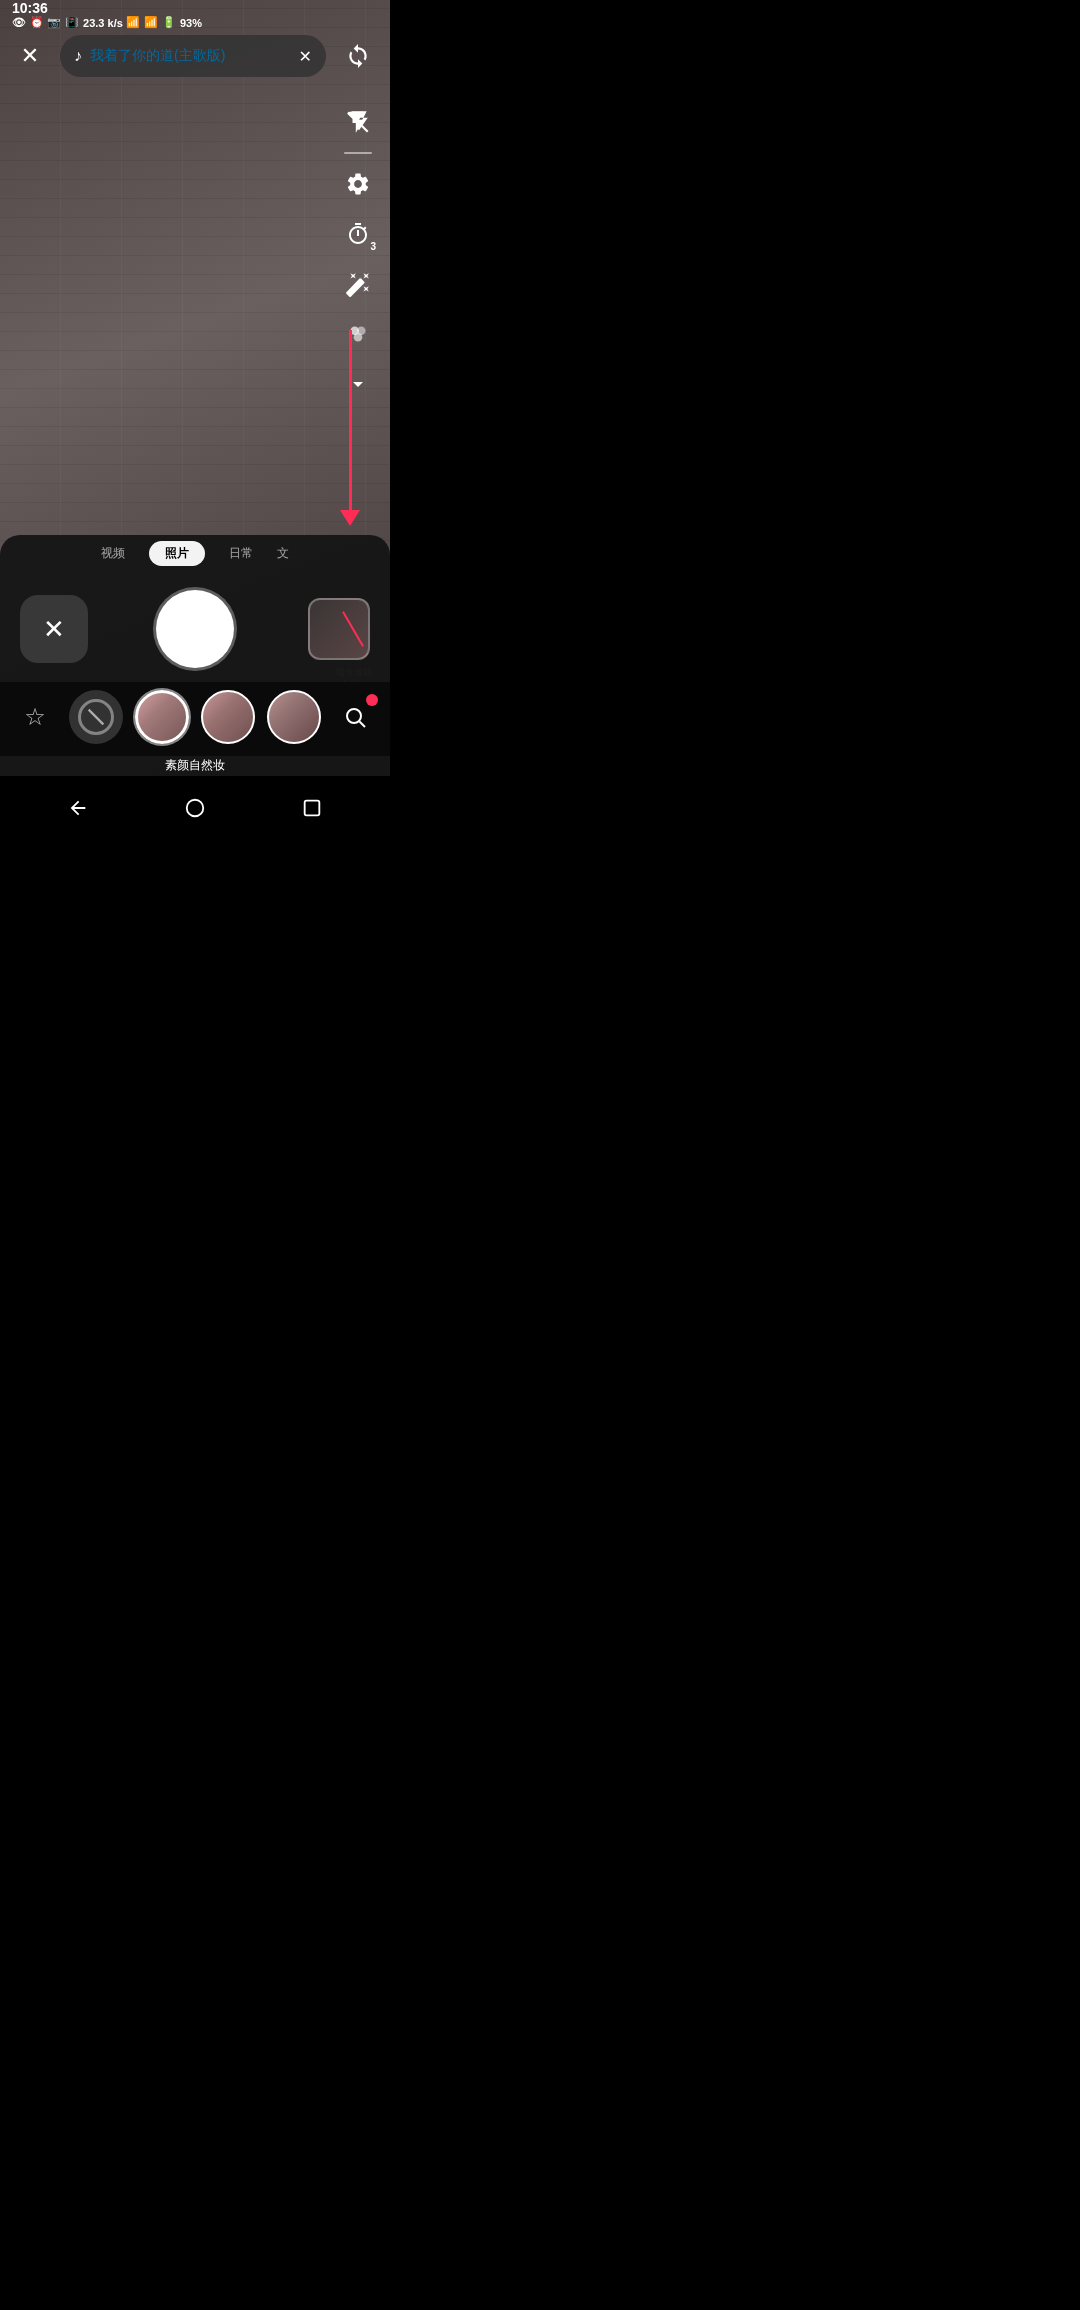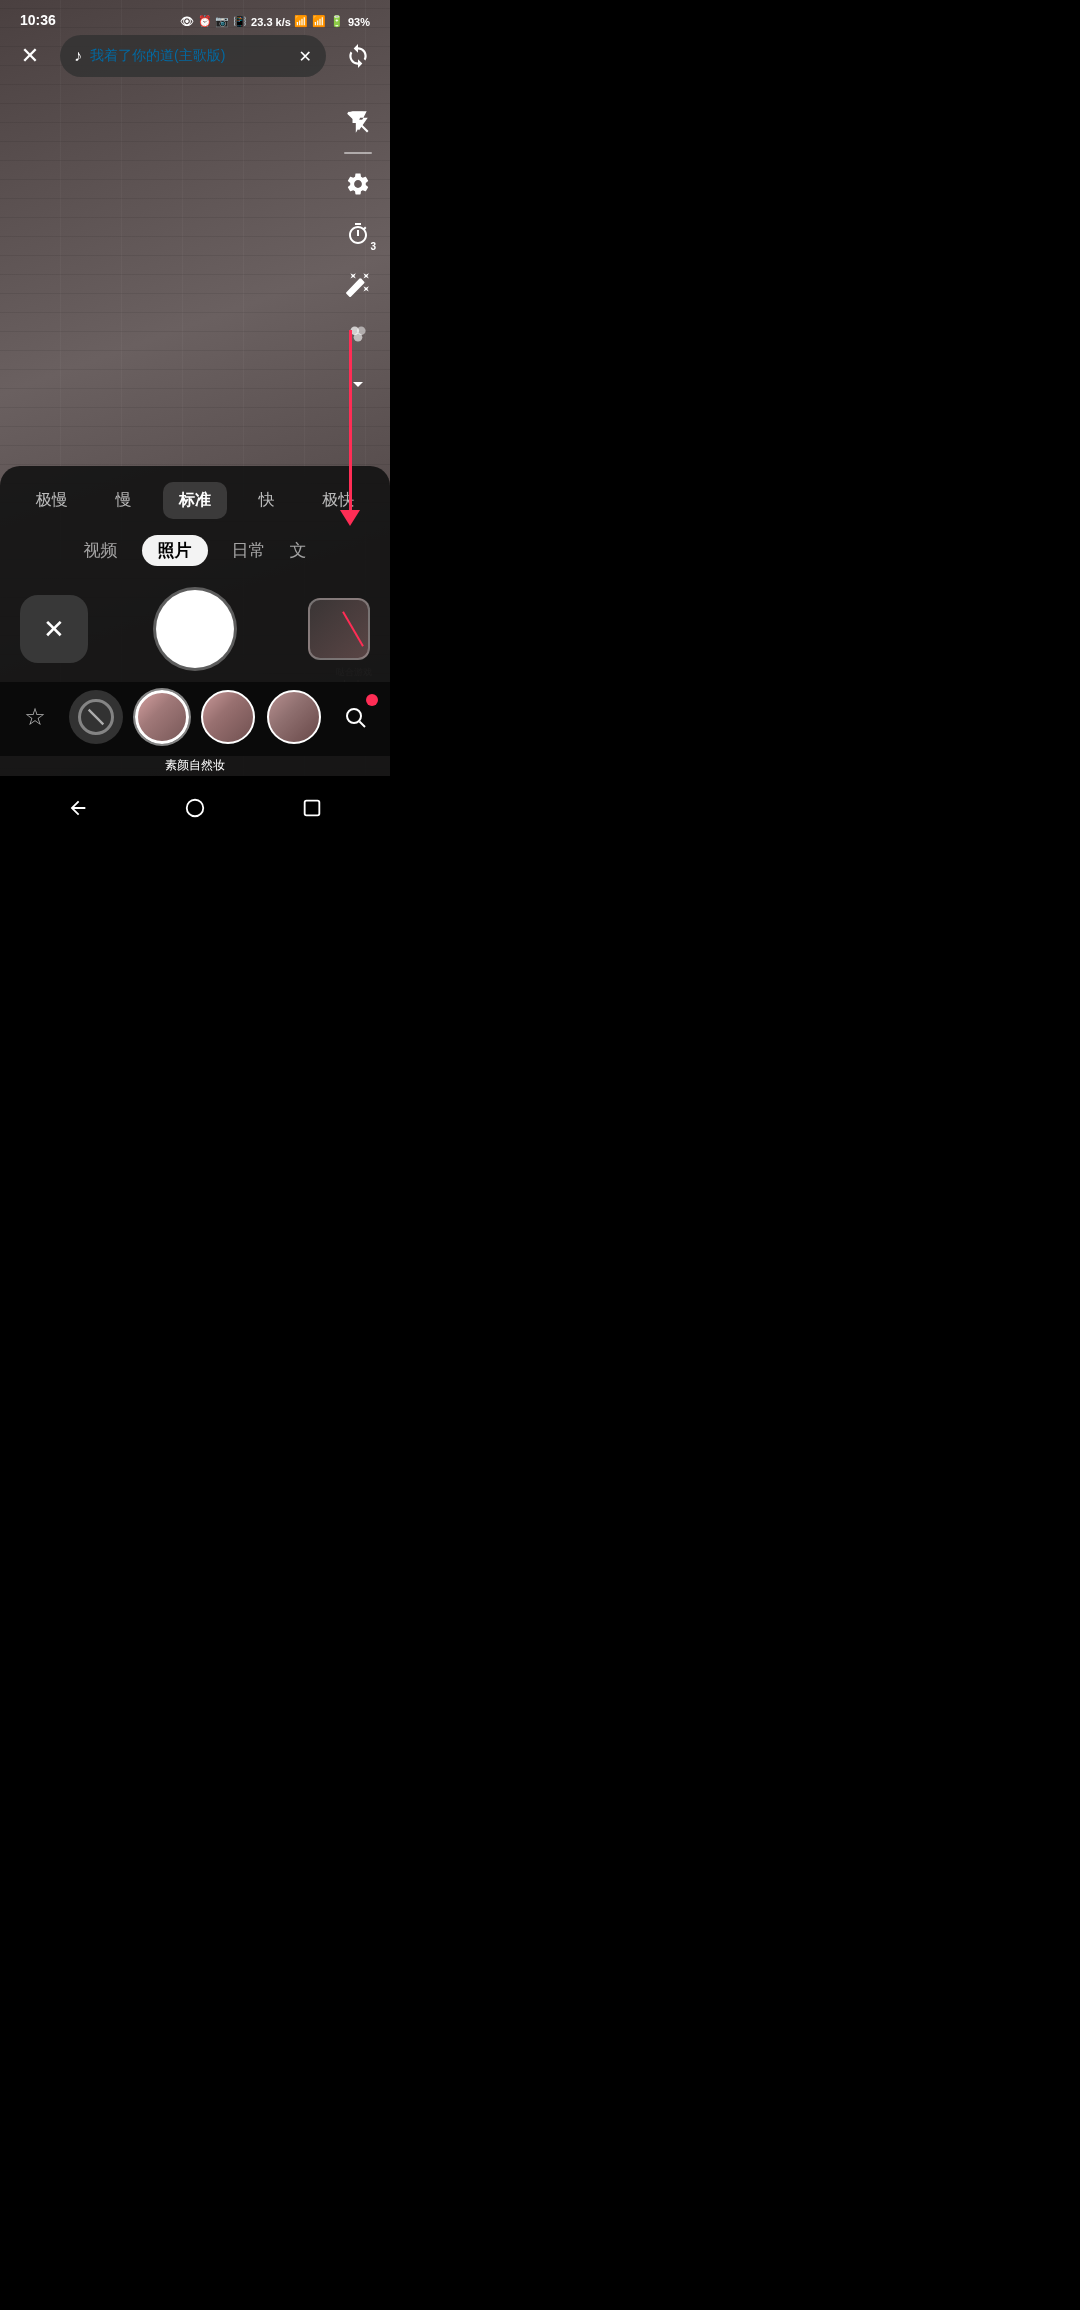--- a/index.html
+++ b/index.html
@@ -11,27 +11,28 @@
       overflow: hidden;
       position: relative;
     }
 
     
     .status-bar {
       position: absolute;
       top: 0; left: 0; right: 0;
       height: 28px;
       display: flex;
-      align-items: flex-end;
+      align-items: flex-start;
       justify-content: space-between;
-      padding: 0 20px;
+      padding: 0 12px;
       z-index: 100;
       color: #fff;
       font-size: 13px;
       font-weight: 600;
+      flex-direction: column;
     }
     .status-time { font-size: 14px; font-weight: 700; }
     .status-icons {
       display: flex;
       align-items: center;
       gap: 4px;
       font-size: 11px;
     }
 
     
@@ -193,21 +194,21 @@
 
     
     .mode-bar {
       display: flex;
       align-items: center;
       justify-content: center;
       padding: 6px 20px 14px;
       gap: 24px;
     }
     .mode-item {
-      font-size: 17px;
+      font-size: 12px;
       color: rgba(255,255,255,0.6);
       cursor: pointer;
     }
     .mode-item.active {
       color: #fff;
       font-weight: 700;
       background: rgba(255,255,255,0.95);
       color: #000;
       border-radius: 20px;
       padding: 4px 16px;
@@ -444,27 +445,20 @@
   </div>
 </div>
 
 <div class="pink-arrow">
   <div class="pink-arrow-line"></div>
   <div class="pink-arrow-head"></div>
 </div>
 
 <div class="bottom-panel">
 
-  <div class="speed-bar">
-    <div class="speed-item">极慢</div>
-    <div class="speed-item">慢</div>
-    <div class="speed-item active">标准</div>
-    <div class="speed-item">快</div>
-    <div class="speed-item">极快</div>
-  </div>
 
   <div class="mode-bar">
     <div class="mode-item">视频</div>
     <div class="mode-item active">照片</div>
     <div class="mode-item">日常</div>
     <div class="mode-item">文</div>
   </div>
 
   <div class="capture-row">
     <div class="cancel-capture-btn">✕</div>

